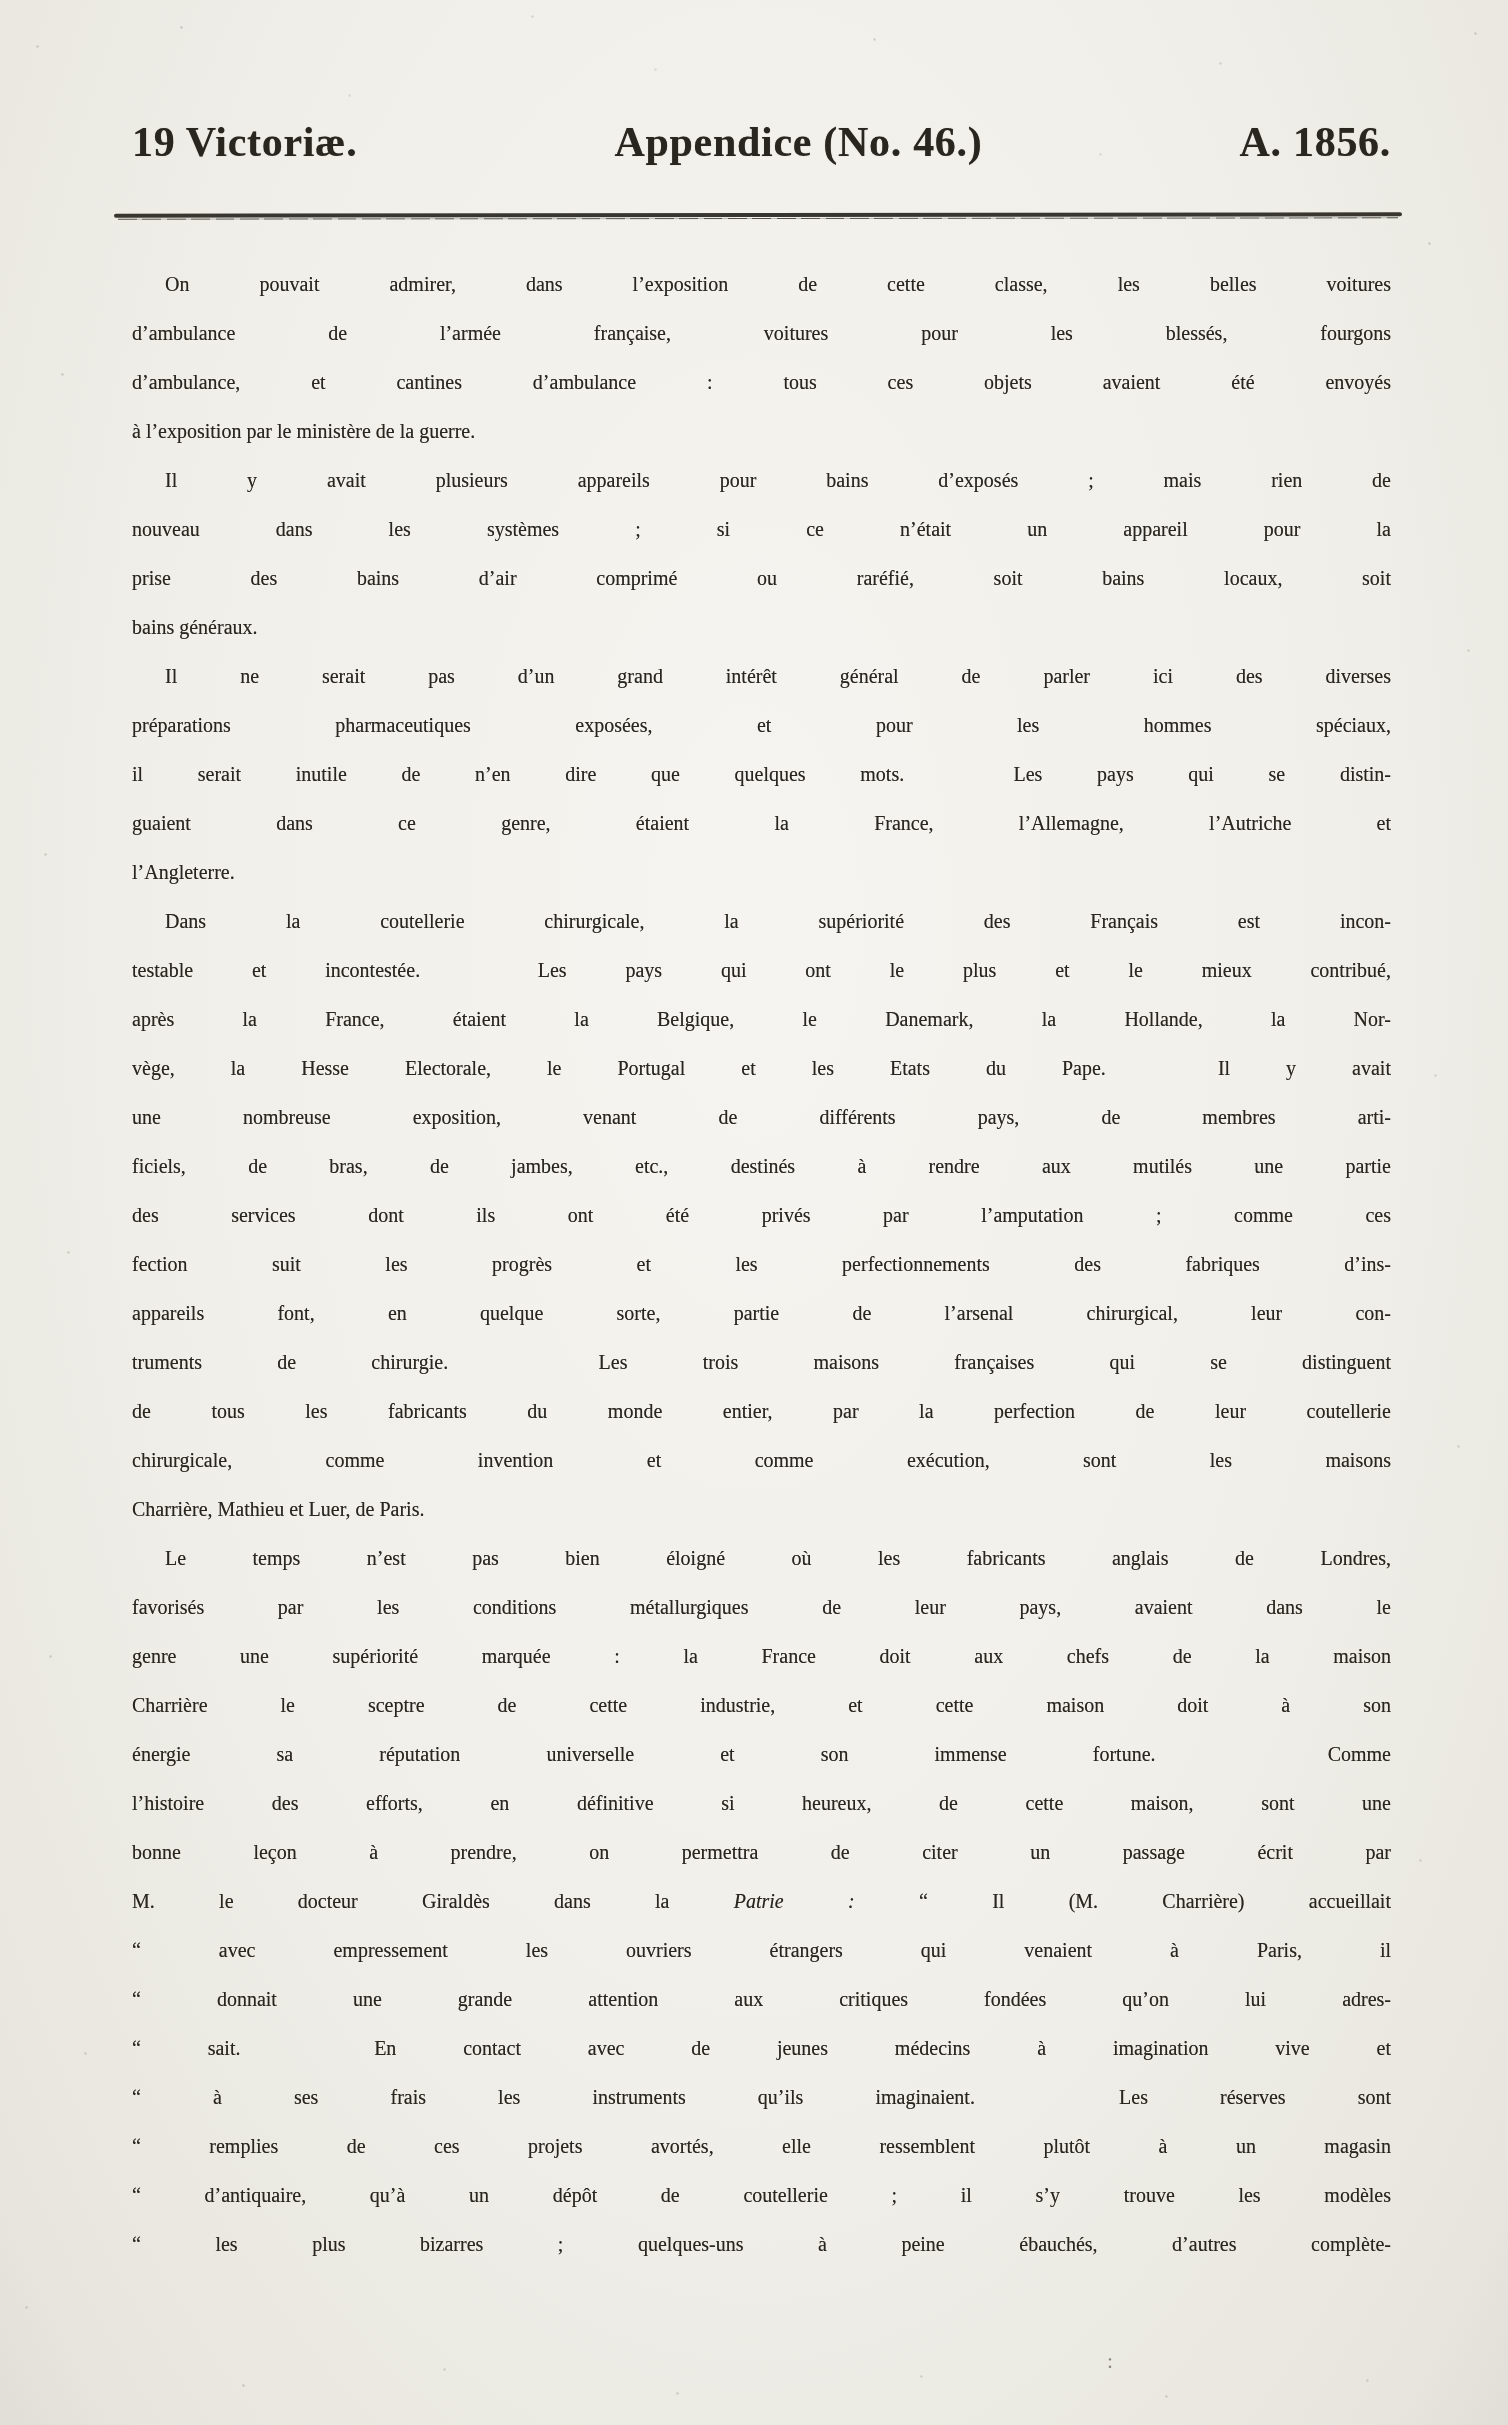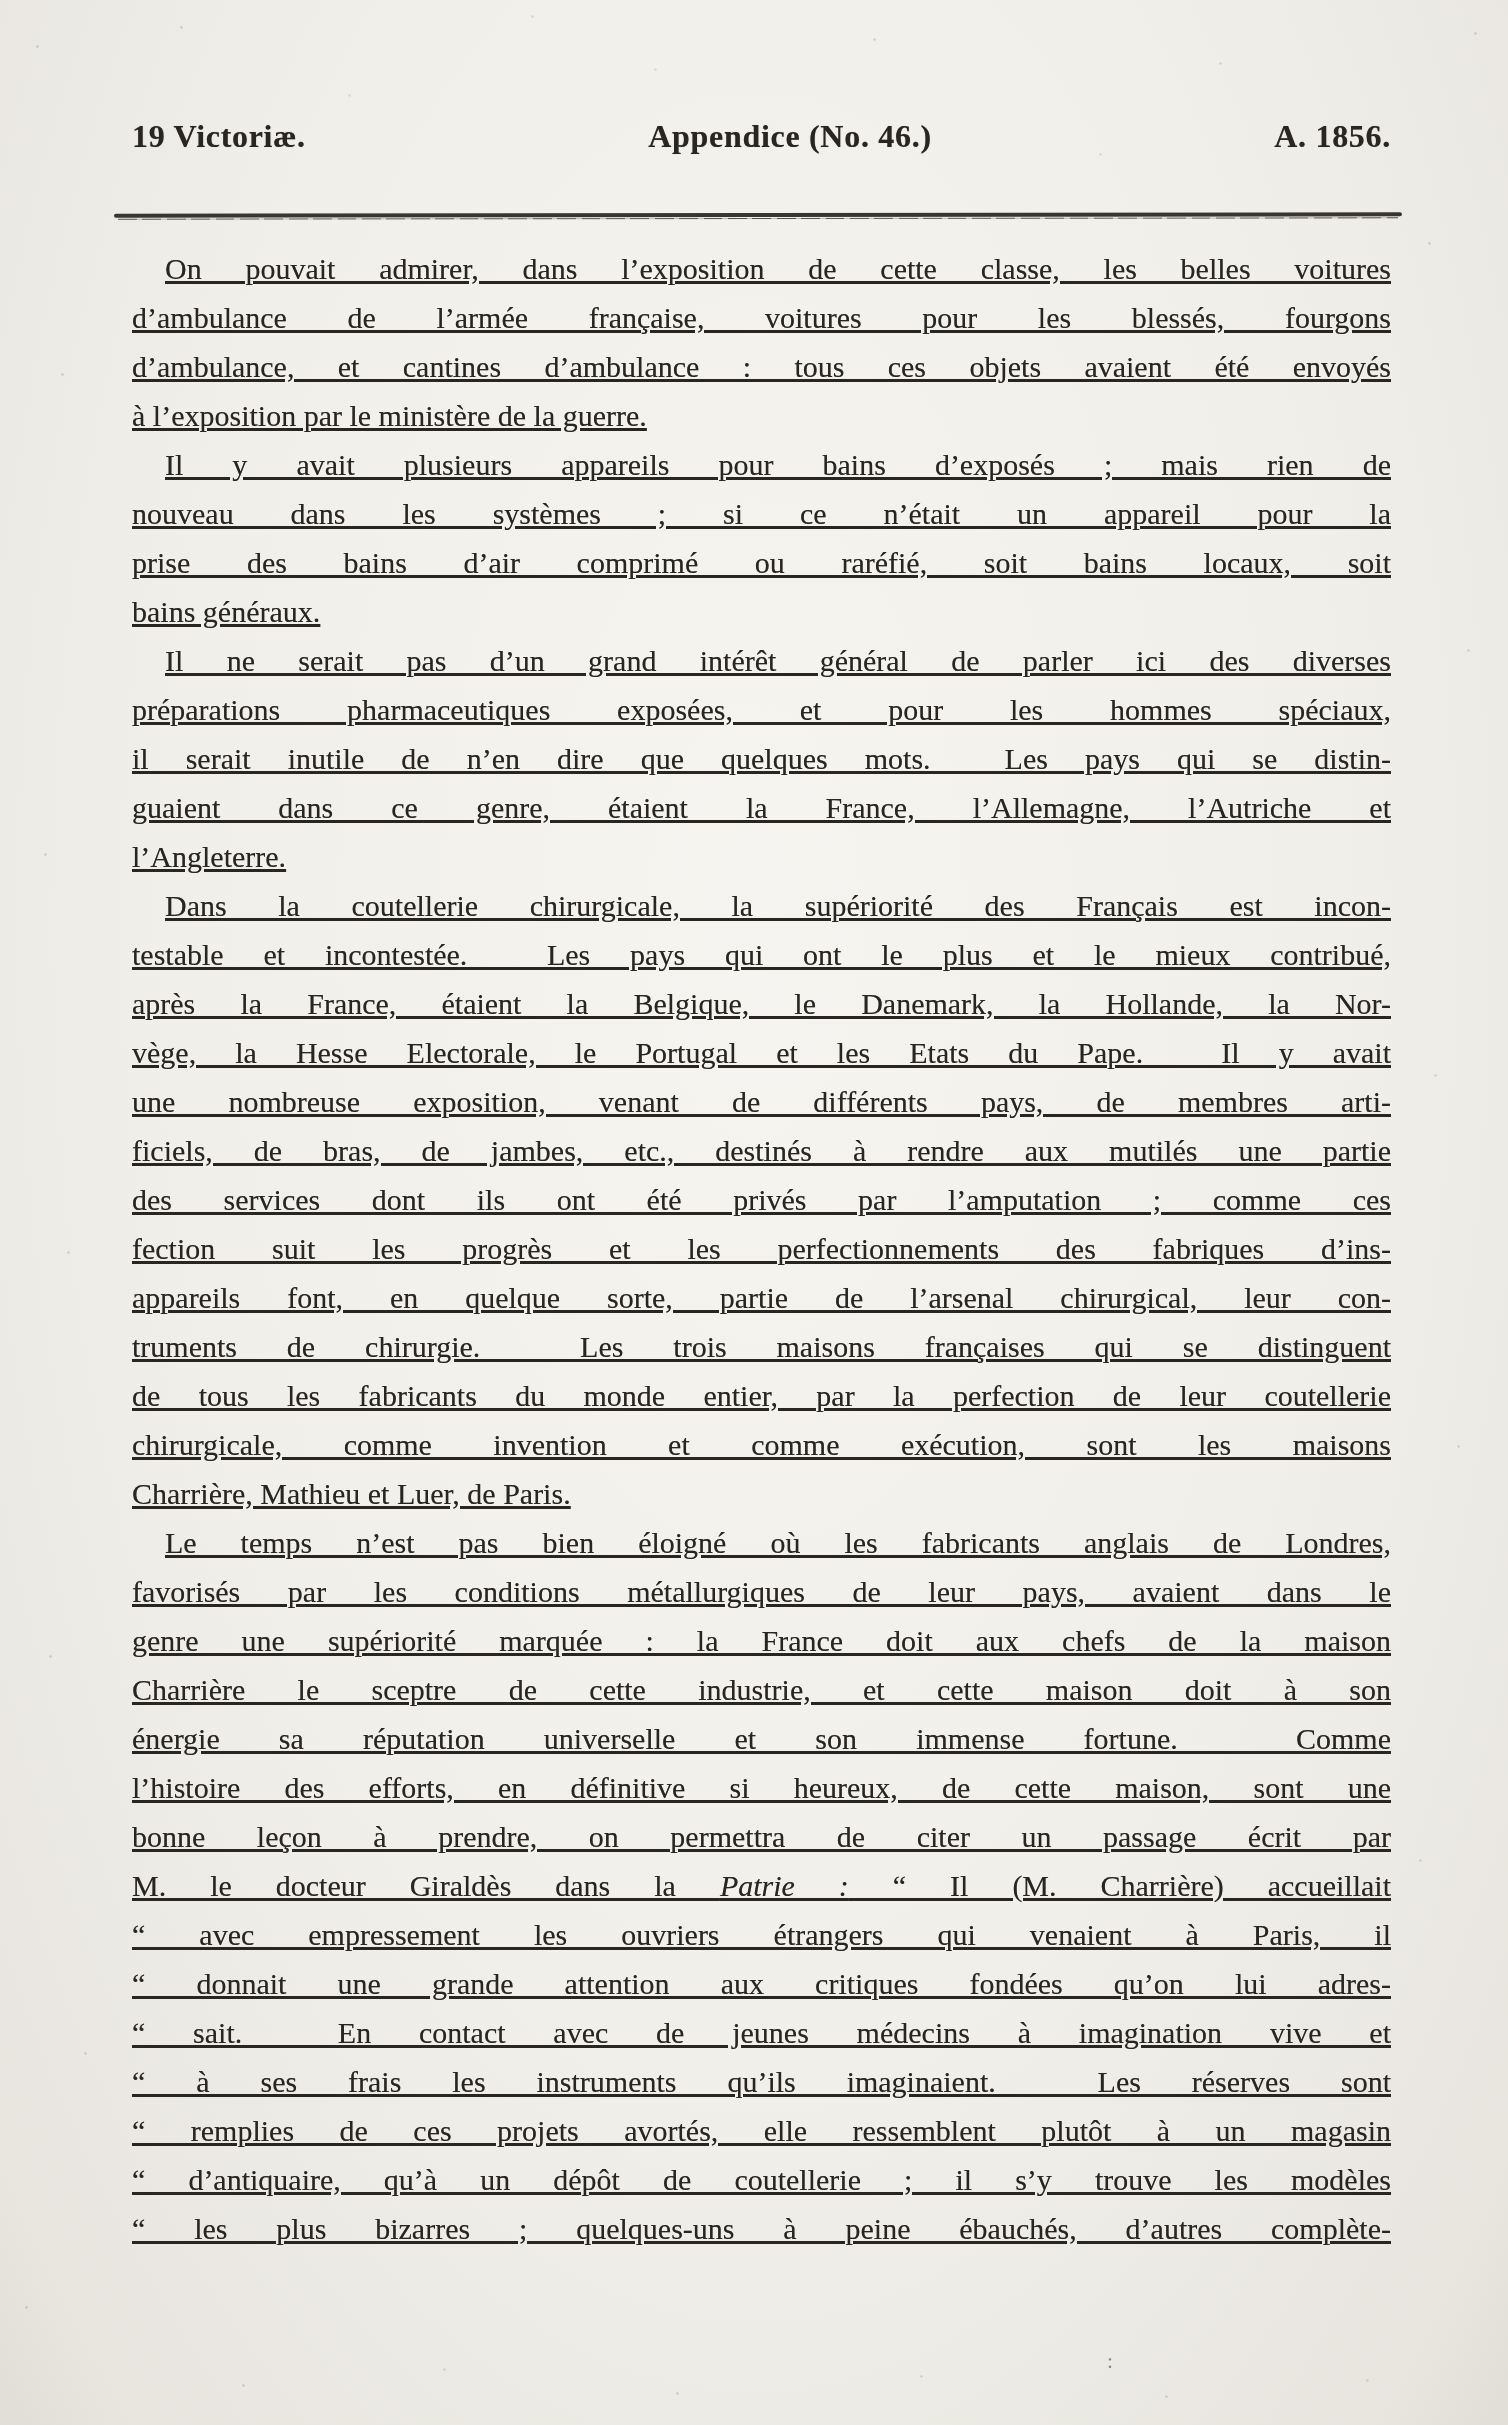--- a/index.html
+++ b/index.html
@@ -35,41 +35,40 @@
       243px 2385px 0 0.7px rgba(70,66,56,.22), 444px 2369px 0 0.7px rgba(70,66,56,.18),
       677px 2393px 0 0.7px rgba(70,66,56,.2), 921px 2376px 0 0.7px rgba(70,66,56,.18),
       1166px 2396px 0 0.7px rgba(70,66,56,.2), 1367px 2380px 0 0.7px rgba(70,66,56,.18),
       349px 95px 0 0.7px rgba(70,66,56,.14), 1100px 154px 0 0.7px rgba(70,66,56,.14),
       655px 69px 0 0.7px rgba(70,66,56,.14), 37px 46px 0 0.7px rgba(70,66,56,.2),
       1475px 33px 0 0.7px rgba(70,66,56,.2), 26px 2307px 0 0.7px rgba(70,66,56,.2);
   }
   .header{
     position:absolute;left:132px;top:118px;width:1259px;
     display:flex;justify-content:space-between;align-items:baseline;
-    font-weight:bold;font-size:32px;letter-spacing:0.7px;
+    font-weight:bold;font-size:42px;letter-spacing:0.7px;
     text-shadow:0 0 0.7px rgba(43,40,34,.45);
   }
   .rule{
     position:absolute;left:114px;top:213px;width:1288px;height:8.6px;
     transform:rotate(-0.06deg);
   }
   .rule::before{
     content:"";position:absolute;left:0;right:0;top:0;height:3.6px;
     background:var(--ink);border-radius:2.2px;opacity:.92;
   }
   .rule::after{
     content:"";position:absolute;left:4.3px;right:4.3px;top:5px;height:1.4px;
     background:repeating-linear-gradient(90deg,var(--ink) 0 18.7px,rgba(40,38,31,.35) 18.7px 24.4px);
     opacity:.8;
   }
   .body-text{
-    position:absolute;left:132px;top:244px;width:1259px;
-    font-size:30px;line-height:49px;
+    position:absolute;left:132px;top:260px;width:1259px;
+    font-size:20px;line-height:49px;
     text-shadow:0 0 0.4px rgba(43,40,34,.5);
-    text-decoration:underline;
   }
   .line{
     height:49px;
     text-align:justify;
     text-align-last:justify;
     white-space:pre-wrap;
   }
   .line.last{text-align-last:left;}
   .line.indent{text-indent:33px;}
   .italic{font-style:italic;}

